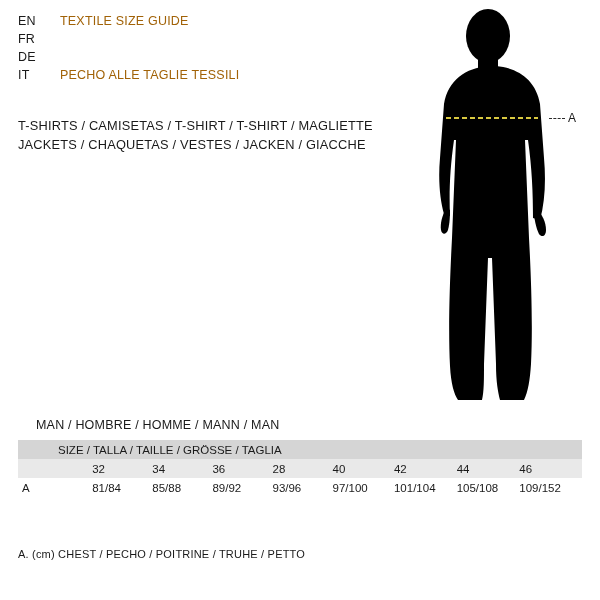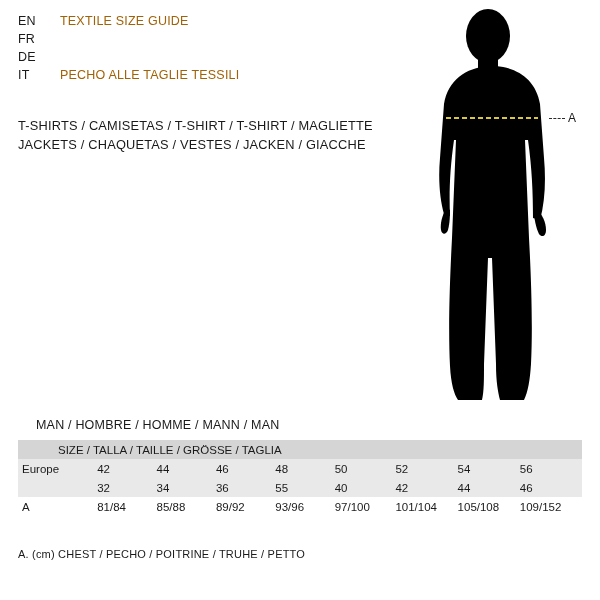--- a/index.html
+++ b/index.html
@@ -211,36 +211,25 @@
   </div>
 
   <div class="man-title">MAN / HOMBRE / HOMME / MANN / MAN</div>
 
   <table class="size-table">
     <tbody>
       <tr class="row-head">
         <th class="c0" colspan="9">SIZE / TALLA / TAILLE / GRÖSSE / TAGLIA</th>
       </tr>
       <tr class="row-alt">
-        <td class="c0">Europe</td>
-        <td class="cv">42</td>
-        <td class="cv">44</td>
-        <td class="cv">46</td>
-        <td class="cv">48</td>
-        <td class="cv">50</td>
-        <td class="cv">52</td>
-        <td class="cv">54</td>
-        <td class="cv">56</td>
-      </tr>
-      <tr class="row-alt">
         <td class="c0"></td>
         <td class="cv">32</td>
         <td class="cv">34</td>
         <td class="cv">36</td>
-        <td class="cv">55</td>
+        <td class="cv">28</td>
         <td class="cv">40</td>
         <td class="cv">42</td>
         <td class="cv">44</td>
         <td class="cv">46</td>
       </tr>
       <tr class="row-plain">
         <td class="c0">A</td>
         <td class="cv">81/84</td>
         <td class="cv">85/88</td>
         <td class="cv">89/92</td>

